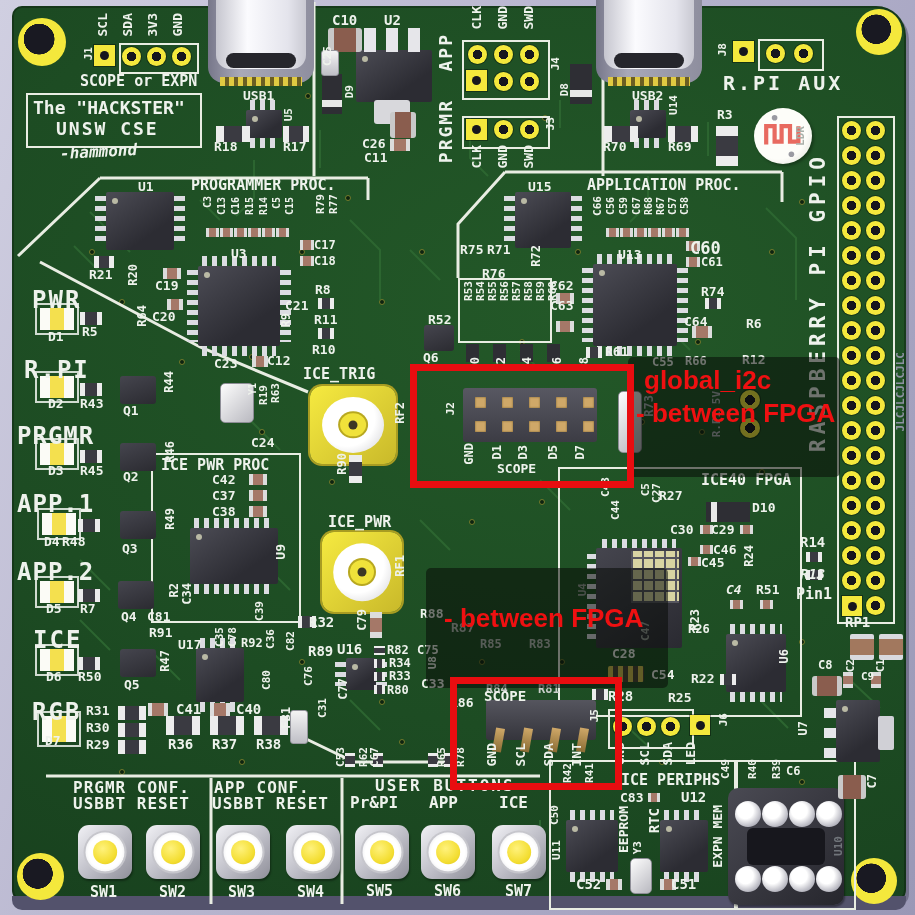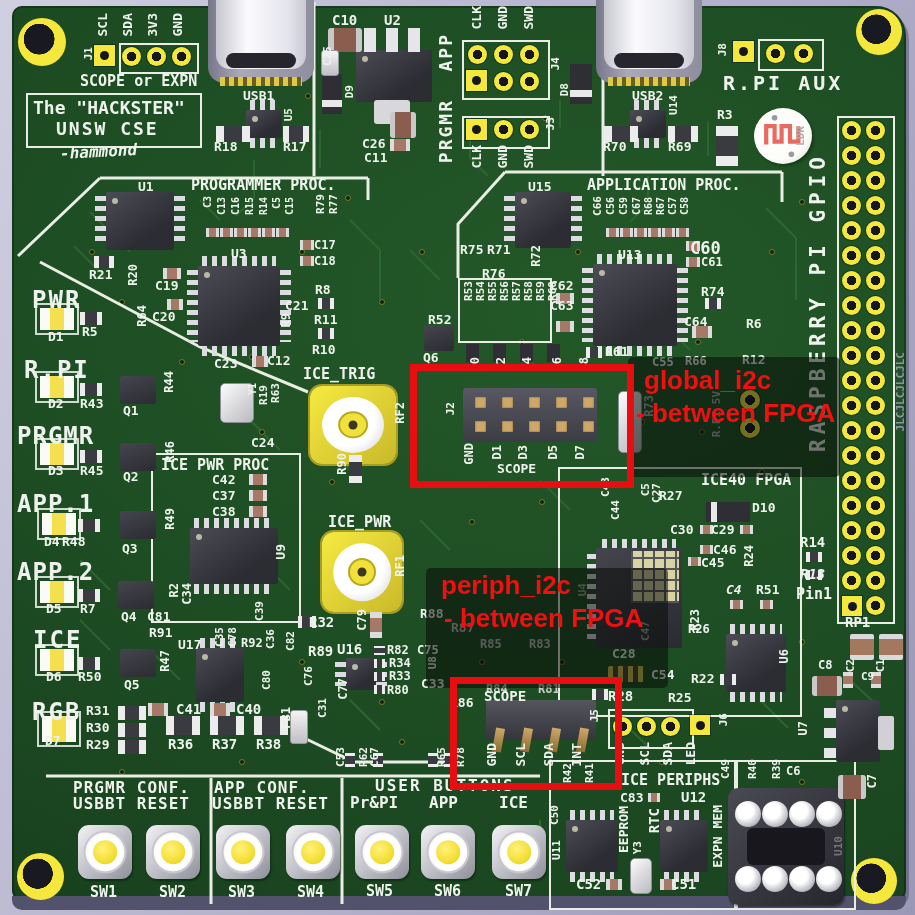--- a/index.html
+++ b/index.html
@@ -791,18 +791,17 @@
       <span class="lbl" style="left: 671px; top: 877px; font-size: 14px;">C51</span>
       <span class="lbl v" style="left: 711px; top: 805px; font-size: 13px;">EXPN MEM</span>
       <span class="lbl v" style="left: 833px; top: 836px; font-size: 11px; color: rgb(112, 116, 122);">U10</span>
     </div>
 
   <div class="ov" style="left:628px;top:357px;width:212px;height:120px"></div>
   <div class="ov" style="left:426px;top:568px;width:242px;height:120px"></div>
 
   <div class="rtxt" style="left:644px;top:367px">global_i2c</div>
   <div class="rtxt" style="left:636px;top:400px">- between FPGA</div>
-  <div class="rtxt" style="left:441px;top:572px">periph_i2c</div>
   <div class="rtxt" style="left:444px;top:605px">- between FPGA</div>
 
   <div class="rbox" style="left:410px;top:364px;width:210px;height:110px"></div>
   <div class="rbox" style="left:450px;top:677px;width:158px;height:99px"></div>
 </div>
 
 </body></html>

